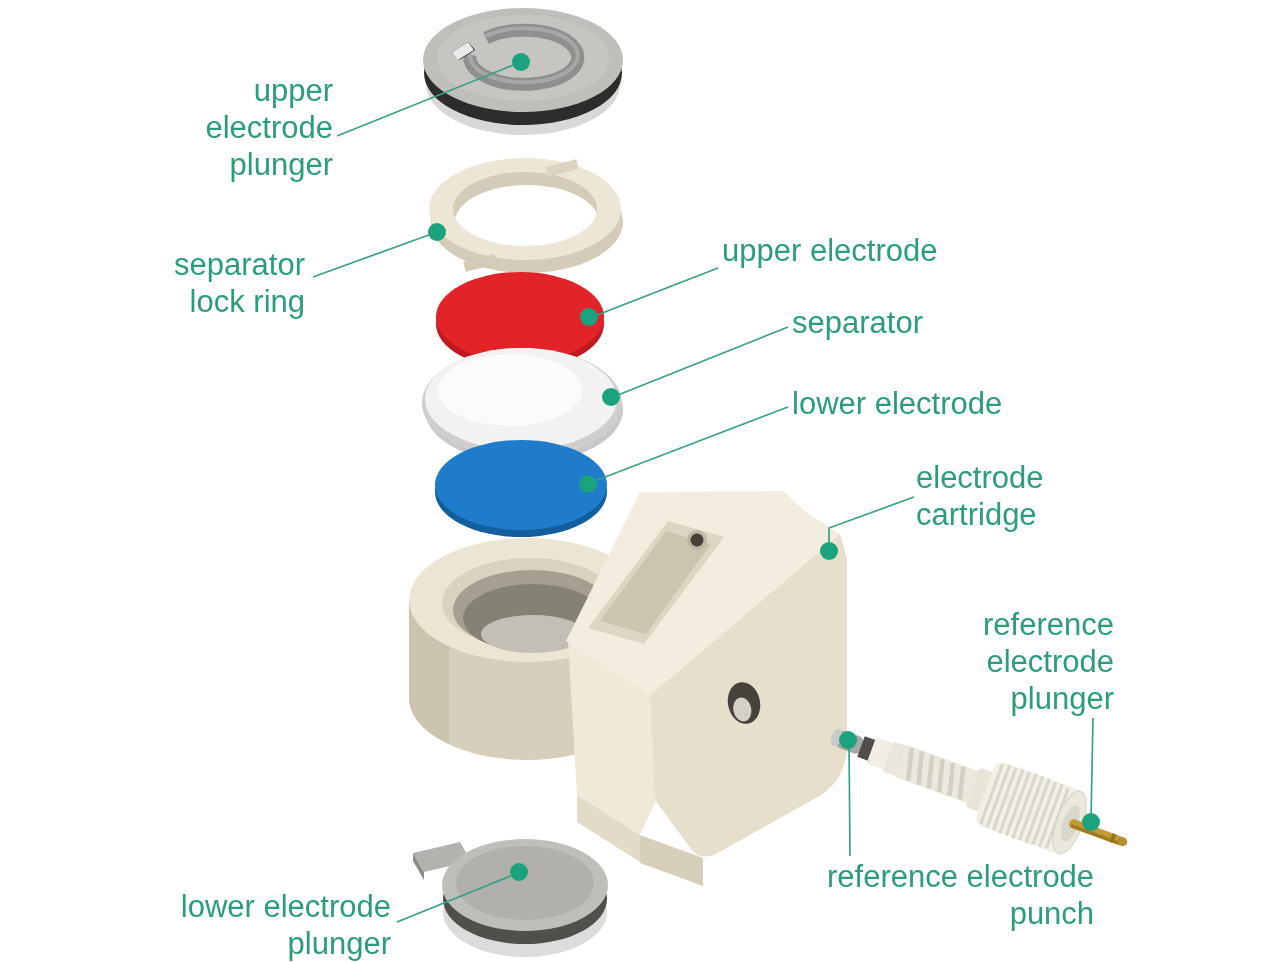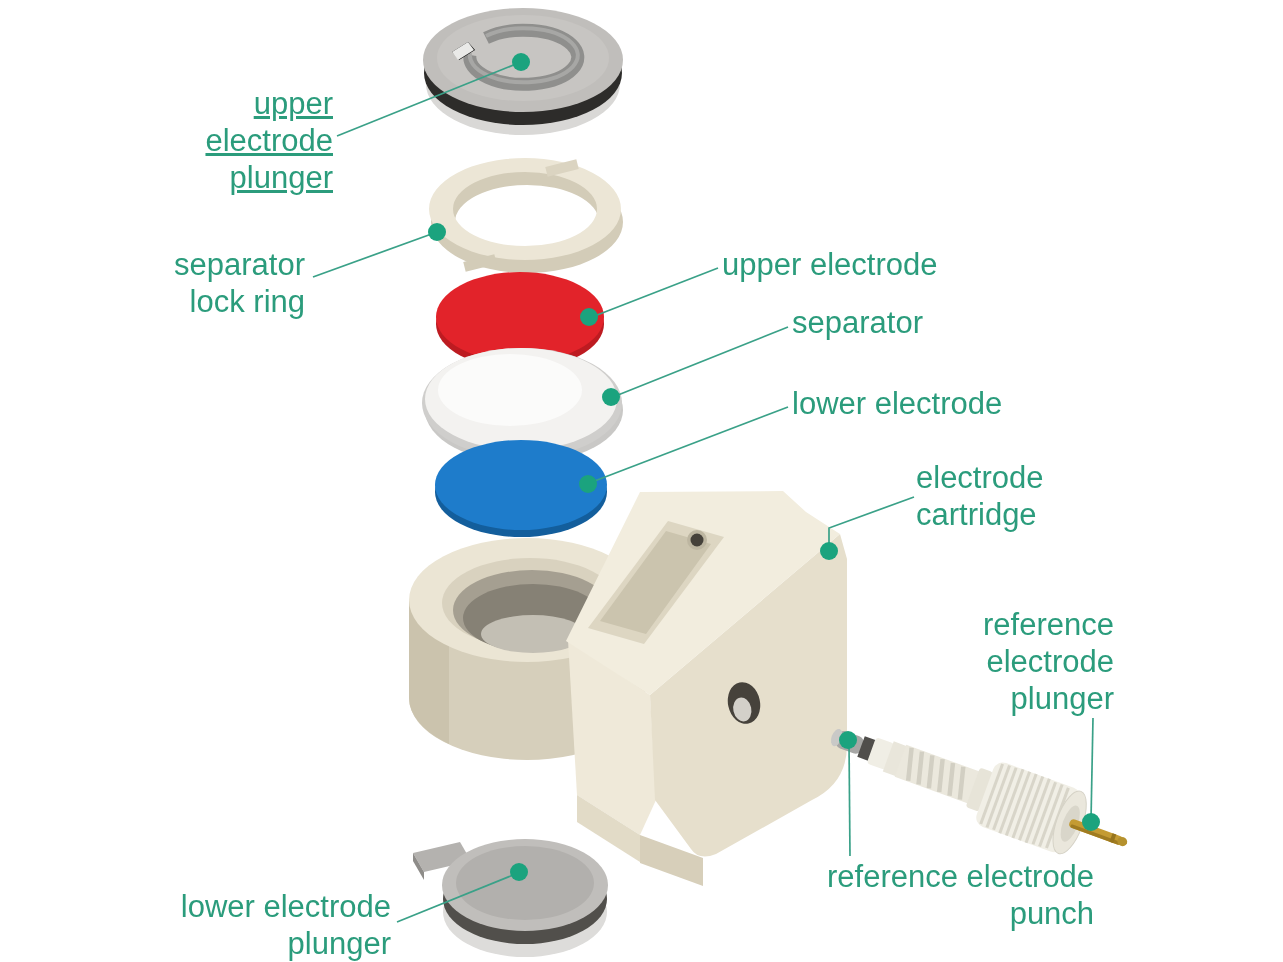--- a/index.html
+++ b/index.html
@@ -159,26 +159,26 @@
     <circle cx="589" cy="317" r="9"></circle>
     <circle cx="611" cy="397" r="9"></circle>
     <circle cx="588" cy="484" r="9"></circle>
     <circle cx="829" cy="551" r="9"></circle>
     <circle cx="1091" cy="822" r="9"></circle>
     <circle cx="848" cy="740" r="9"></circle>
     <circle cx="519" cy="872" r="9"></circle>
   </g>
 </svg>
 
-  <div class="lbl r" style="right:950px;top:85px;text-decoration:underline;">upper
+  <div class="lbl r" style="right:950px;top:72px;">upper
 electrode
 plunger</div>
   <div class="lbl r" style="right:978px;top:246px;">separator
 lock ring</div>
-  <div class="lbl" style="left:722px;top:246px;">upper electrode</div>
+  <div class="lbl" style="left:722px;top:232px;">upper electrode</div>
   <div class="lbl" style="left:792px;top:304px;">separator</div>
   <div class="lbl" style="left:792px;top:385px;">lower electrode</div>
   <div class="lbl" style="left:916px;top:459px;">electrode
 cartridge</div>
   <div class="lbl r" style="right:169px;top:606px;">reference
 electrode
 plunger</div>
   <div class="lbl" style="left:827px;top:858px;text-align:right;">reference electrode
 punch</div>
   <div class="lbl r" style="right:892px;top:888px;">lower electrode

